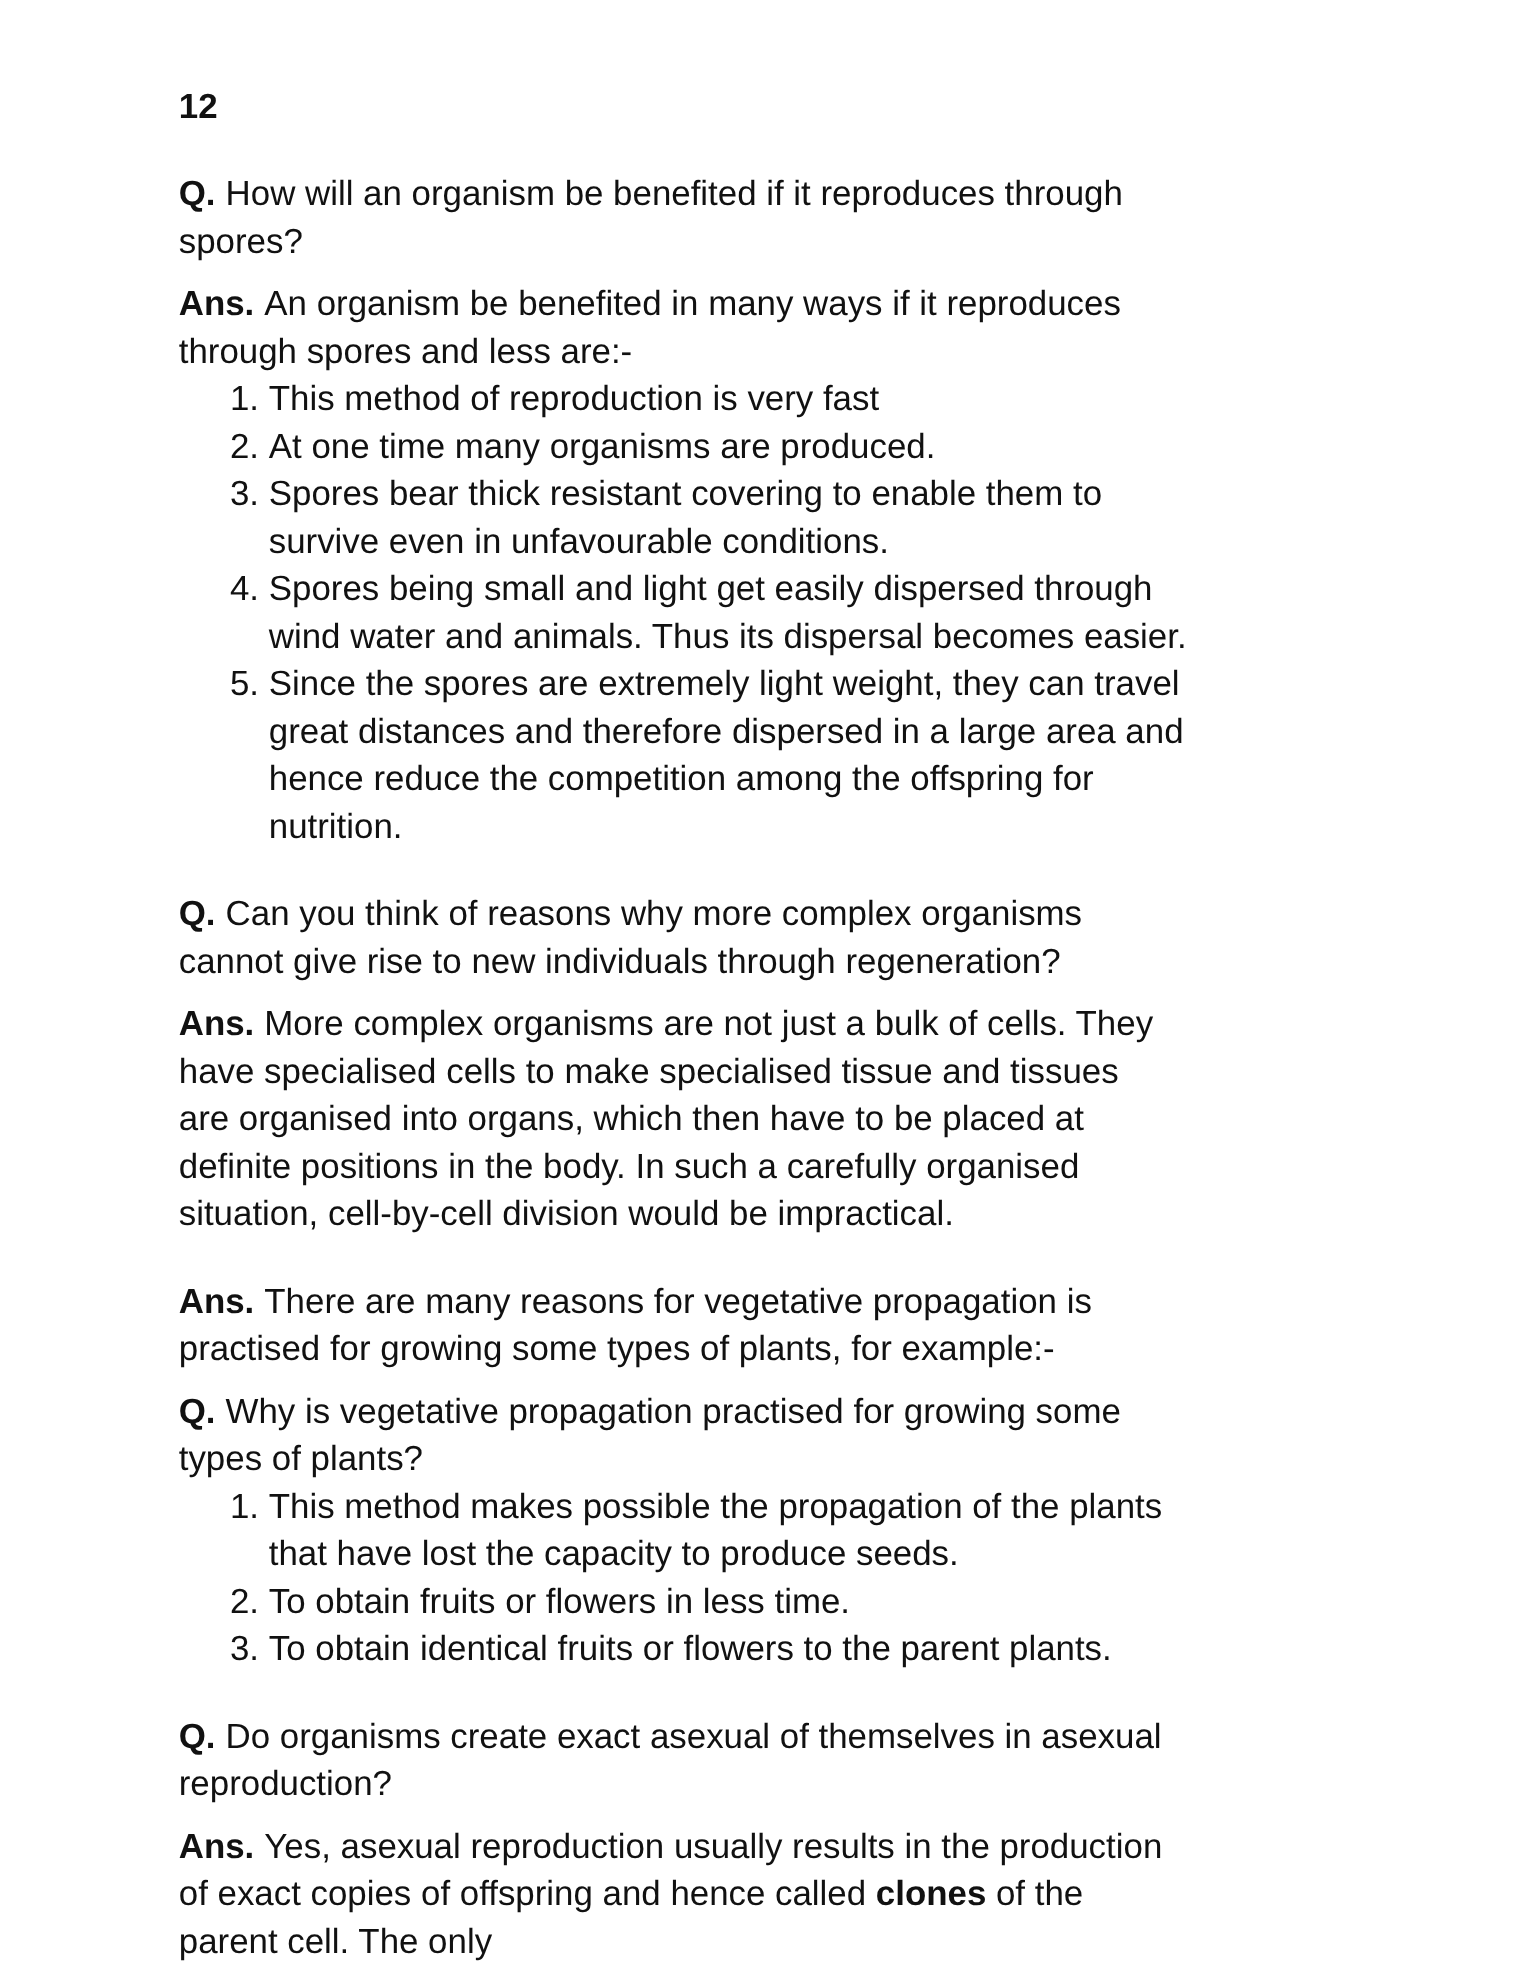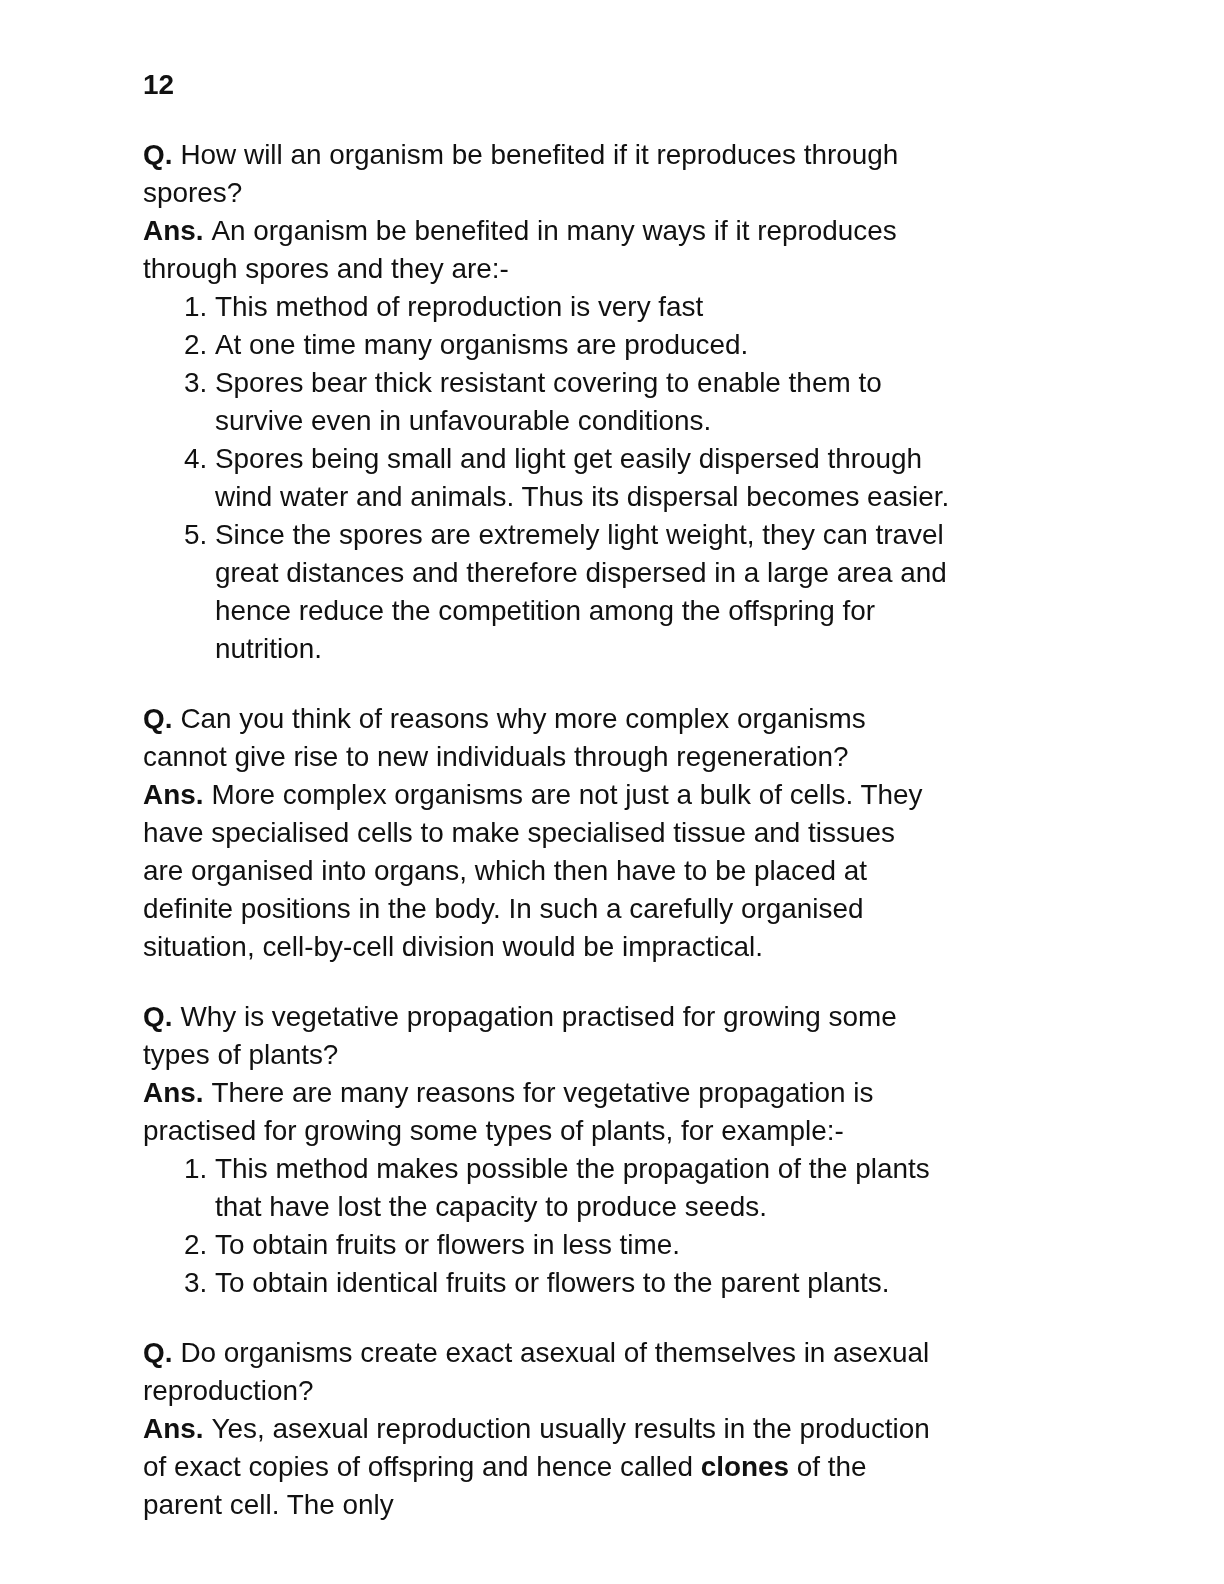--- a/index.html
+++ b/index.html
@@ -25,21 +25,21 @@
     background: #ffffff;
   }
   .page-num {
     font-weight: 700;
     margin: 0;
   }
   .qa-block {
     margin-top: 32px;
   }
   p.para {
-    margin: 0 18px 0 0;
+    margin: 12px 18px 0 0;
     padding: 0;
   }
   .lbl {
     font-weight: 700;
     margin-right: 8px;
   }
   b.inline-bold {
     font-weight: 700;
   }
   ol.answer-list {
@@ -54,38 +54,38 @@
 </style>
 </head>
 <body>
 
 <div class="page">
 
   <p class="page-num">12</p>
 
   <section class="qa-block">
     <p class="para"><b class="lbl">Q.</b><span>How will an organism be benefited if it reproduces through spores?</span></p>
-    <p class="para"><b class="lbl">Ans.</b><span>An organism be benefited in many ways if it reproduces through spores and they are:-</span></p>
+    <p class="para"><b class="lbl">Ans.</b><span>An organism be benefited in many ways if it reproduces through spores and less are:-</span></p>
     <ol class="answer-list">
       <li>This method of reproduction is very fast</li>
       <li>At one time many organisms are produced.</li>
       <li>Spores bear thick resistant covering to enable them to survive even in unfavourable conditions.</li>
       <li>Spores being small and light get easily dispersed through wind water and animals. Thus its dispersal becomes easier.</li>
       <li>Since the spores are extremely light weight, they can travel great distances and therefore dispersed in a large area and hence reduce the competition among the offspring for nutrition.</li>
     </ol>
   </section>
 
   <section class="qa-block">
     <p class="para"><b class="lbl">Q.</b><span>Can you think of reasons why more complex organisms cannot give rise to new individuals through regeneration?</span></p>
     <p class="para"><b class="lbl">Ans.</b><span>More complex organisms are not just a bulk of cells. They have specialised cells to make specialised tissue and tissues are organised into organs, which then have to be placed at definite positions in the body. In such a carefully organised situation, cell-by-cell division would be impractical.</span></p>
   </section>
 
   <section class="qa-block">
+    <p class="para"><b class="lbl">Ans.</b><span>There are many reasons for vegetative propagation is practised for growing some types of plants, for example:-</span></p>
     <p class="para"><b class="lbl">Q.</b><span>Why is vegetative propagation practised for growing some types of plants?</span></p>
-    <p class="para"><b class="lbl">Ans.</b><span>There are many reasons for vegetative propagation is practised for growing some types of plants, for example:-</span></p>
     <ol class="answer-list">
       <li>This method makes possible the propagation of the plants that have lost the capacity to produce seeds.</li>
       <li>To obtain fruits or flowers in less time.</li>
       <li>To obtain identical fruits or flowers to the parent plants.</li>
     </ol>
   </section>
 
   <section class="qa-block">
     <p class="para"><b class="lbl">Q.</b><span>Do organisms create exact asexual of themselves in asexual reproduction?</span></p>
     <p class="para"><b class="lbl">Ans.</b><span>Yes, asexual reproduction usually results in the production of exact copies of offspring and hence called </span><b class="inline-bold">clones</b><span> of the parent cell. The only</span></p>

